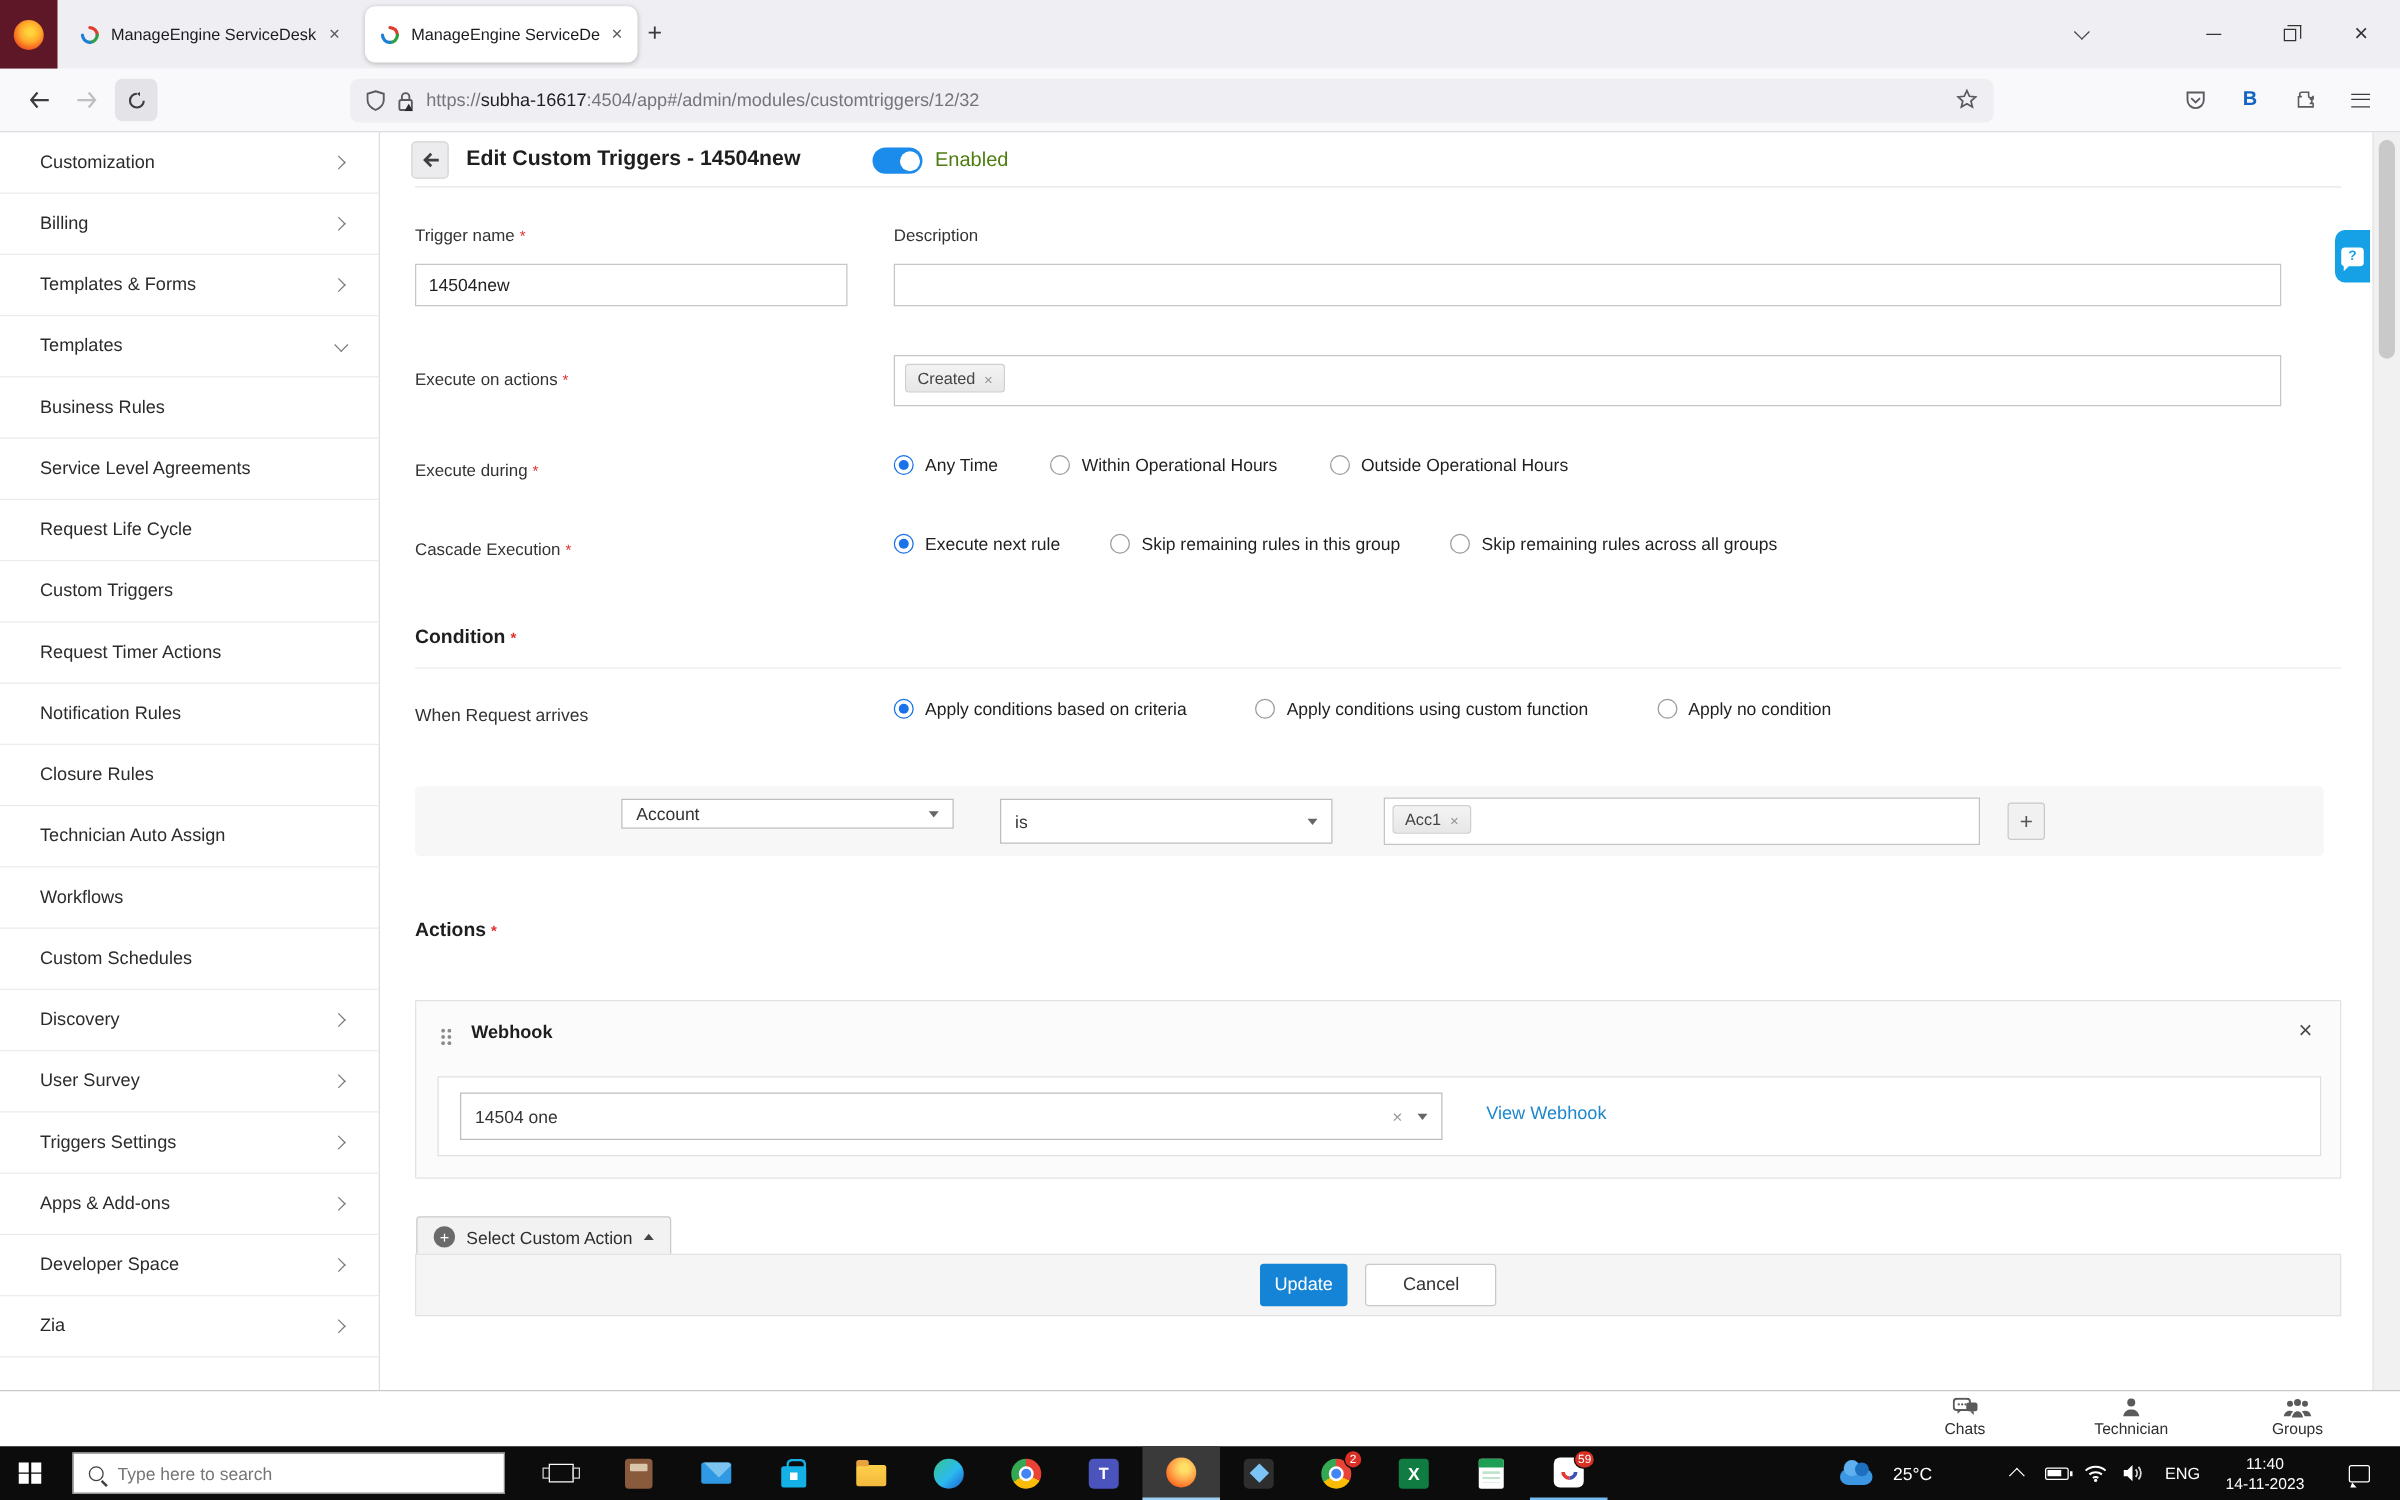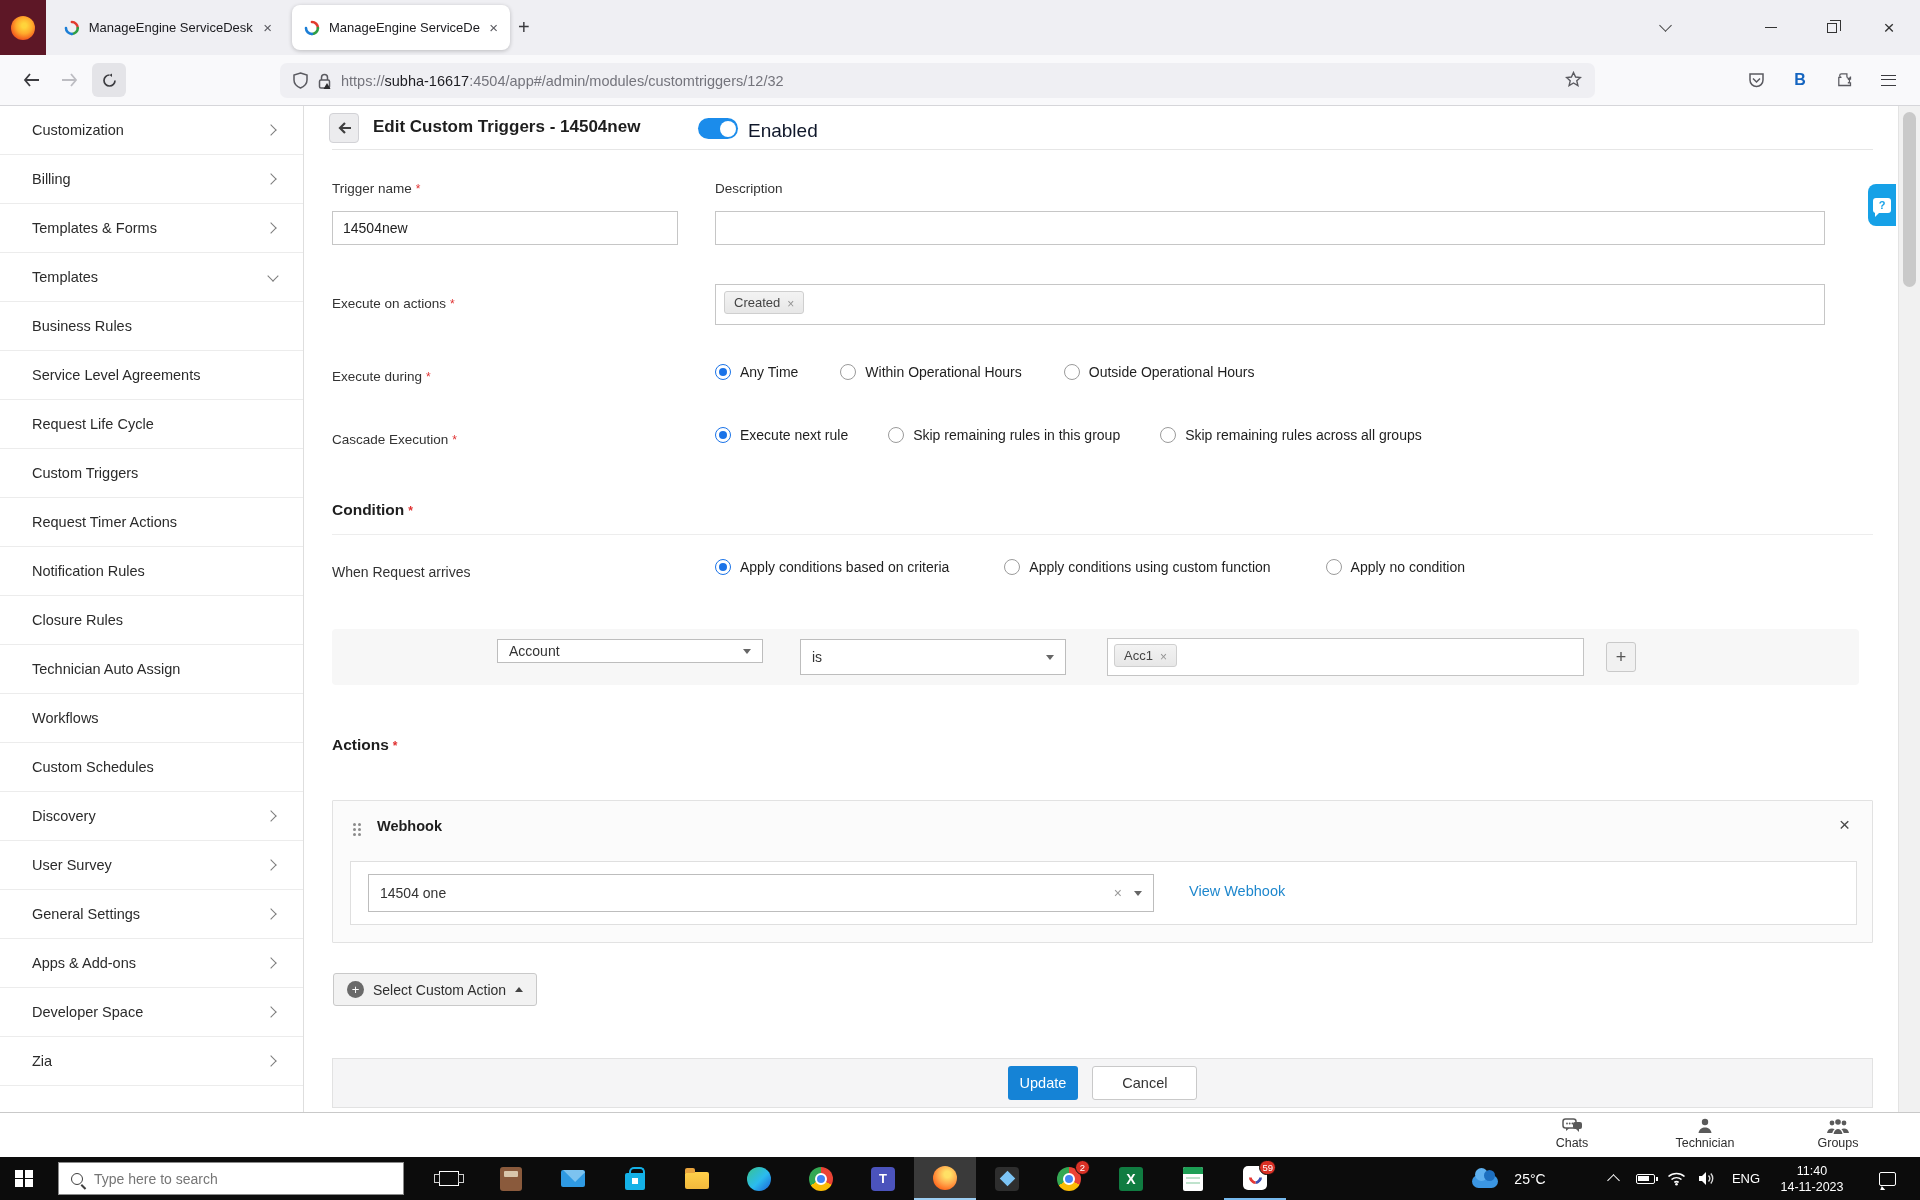--- a/index.html
+++ b/index.html
@@ -43,21 +43,21 @@
 .chevr{position:absolute;right:28px;width:8px;height:8px;border-right:1.5px solid #7c7c7c;border-bottom:1.5px solid #7c7c7c;transform:rotate(-45deg)}
 .chevd{position:absolute;right:26px;width:8px;height:8px;border-right:1.5px solid #7c7c7c;border-bottom:1.5px solid #7c7c7c;transform:rotate(45deg);margin-top:-3px}
 
 
 .content{position:absolute;left:305px;top:106px;width:1593px;height:1006px;background:#fff}
 .abs{position:absolute}
 .backbtn{left:24px;top:7px;width:30px;height:30px;background:#ececee;border:1px solid #d2d2d6;border-radius:4px;display:flex;align-items:center;justify-content:center}
 .pg-title{left:68px;top:11px;font-size:17px;font-weight:700;color:#1e1e1e}
 .toggle{left:393px;top:12px;width:40px;height:21px;border-radius:11px;background:#1b8ceb}
 .toggle::after{content:"";position:absolute;right:2.5px;top:2.5px;width:16px;height:16px;border-radius:50%;background:#fff}
-.enabled-lb{left:443px;top:14px;font-size:19px;color:#0f172a}
+.enabled-lb{left:443px;top:14px;font-size:16px;color:#4d7c0f}
 .hr{height:1px;background:#e6e6e6}
 .flabel{font-size:13.5px;color:#333}
 .req{color:#e03131;margin-left:4px;font-size:12px}
 .tinput{border:1px solid #c6c6c6;height:34px;font-size:14px;color:#222;padding:0 10px;font-family:"Liberation Sans",sans-serif;outline:none;background:#fff}
 .chipfield{border:1px solid #c6c6c6;background:#fff;padding:6px 8px}
 .chip{display:inline-flex;align-items:flex-end;gap:7px;background:linear-gradient(#f3f3f3,#e7e7e7);border:1px solid #cfcfcf;border-radius:3px;padding:3px 9px;font-size:13px;color:#444}
 .chip .cx{color:#949494;font-size:12px;line-height:1}
 .radios{display:flex;align-items:center}
 .radio{display:inline-flex;align-items:center;gap:9px;cursor:pointer}
 .rb{width:16px;height:16px;border-radius:50%;border:1px solid #9b9b9b;background:#fff;position:relative;flex:none}
@@ -285,21 +285,21 @@
     </div>
   <div class="side-item">
       <span>Discovery</span>
       <i class="chevr"></i>
     </div>
   <div class="side-item">
       <span>User Survey</span>
       <i class="chevr"></i>
     </div>
   <div class="side-item">
-      <span>General Settings</span>
+      <span>Triggers Settings</span>
       <i class="chevr"></i>
     </div>
   <div class="side-item">
       <span>Apps &amp; Add-ons</span>
       <i class="chevr"></i>
     </div>
   <div class="side-item">
       <span>Developer Space</span>
       <i class="chevr"></i>
     </div>
@@ -424,21 +424,21 @@
       <div class="abs link" style="left:838px;top:21px">View Webhook</div>
     </div>
   </div>
 
   <div class="abs scabtn" style="left:28px;top:867px">
     <span class="plus-circ">+</span>
     <span>Select Custom Action</span>
     <span class="caret-up"></span>
   </div>
 
-  <div class="abs footer" style="left:27px;top:952px;width:1541px;height:50px">
+  <div class="abs footer" style="left:27px;top:897px;width:1541px;height:50px">
     <div class="btn-upd">Update</div>
     <div class="btn-cnl">Cancel</div>
   </div>
 </div>
 
 <div class="scrolltrack">
     <div class="scrollthumb"></div>
   </div>
 <div class="helptab">
     <div class="helpbubble">?</div>

